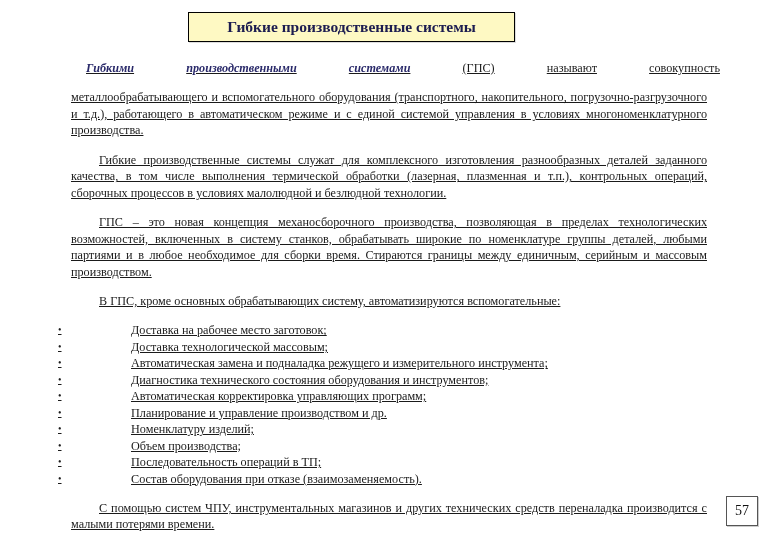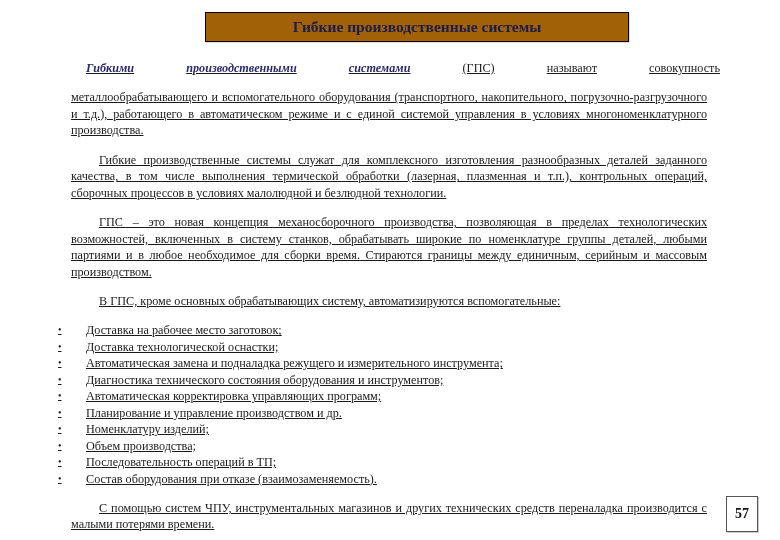--- a/index.html
+++ b/index.html
@@ -2,45 +2,45 @@
 <html><head>
 <meta charset="utf-8">
 <style>
   html, body { margin:0; padding:0; }
   body {
     width:780px; height:540px; background:#ffffff; position:relative; overflow:hidden;
     font-family: "Liberation Serif", "DejaVu Serif", serif;
     color:#1a1a1a;
   }
   .title-box {
-    position:absolute; left:205px; top:12px; width:424px; height:30px;
-    background:#a16207; border:1px solid #000; box-sizing:border-box;
+    position:absolute; left:188px; top:12px; width:327px; height:30px;
+    background:#fef9c3; border:1px solid #000; box-sizing:border-box;
     display:flex; align-items:center; justify-content:center;
     box-shadow: 1px 1px 0 #ddd;
   }
   .title-text {
     font-weight:bold; font-size:15.5px; color:#1c1c50;
   }
   .content {
     position:absolute; left:58px; top:60px; width:662px;
     font-size:12.2px; line-height:16.45px; text-align:justify;text-decoration:underline;
   }
   .p { margin:13px; text-indent:28px; }
   .p.noindent { text-indent:0; }
   .lead-first { display:flex; justify-content:space-between; text-indent:0; padding-left:28px; }
   .lead-first .em { font-style:italic; font-weight:bold; color:#2a2a6a; }
   .bul { display:flex; margin:0; }
   .bul .dot { width:28px; flex:0 0 28px; font-size:10px; line-height:16.45px; }
-  .bul .txt { flex:1; text-align:left; }
+  .bul .txt { flex:1; text-align:left;margin-left:45px; }
   .last-line { text-align-last:left; }
   .page-num {
-    position:absolute; left:726px; top:496px; width:32px; height:36px;
+    position:absolute; left:726px; top:496px; width:32px; height:30px;
     border:1px solid #555; box-sizing:border-box;
     display:flex; align-items:center; justify-content:center;
-    font-weight:bold; font-size:14px; color:#111;
+    font-weight:normal; font-size:14px; color:#111;
     box-shadow: 1px 1px 0 #ccc;
   }
 </style>
 </head>
 <body>
 
 <div class="title-box">
   <span class="title-text">Гибкие производственные системы</span>
 </div>
 
@@ -58,21 +58,21 @@
   <p class="p last-line">ГПС – это новая концепция механосборочного производства, позволяющая в пределах технологических возможностей, включенных в систему станков, обрабатывать широкие по номенклатуре группы деталей, любыми партиями и в любое необходимое для сборки время. Стираются границы между единичным, серийным и массовым производством.</p>
   <p class="p last-line">В ГПС, кроме основных обрабатывающих систему, автоматизируются вспомогательные:</p>
 
   <div>
     <div class="bul">
         <span class="dot">•</span>
         <span class="txt">Доставка на рабочее место заготовок;</span>
       </div>
     <div class="bul">
         <span class="dot">•</span>
-        <span class="txt">Доставка технологической оснастки;</span>
+        <span class="txt">Доставка технологической массовым;</span>
       </div>
     <div class="bul">
         <span class="dot">•</span>
         <span class="txt">Автоматическая замена и подналадка режущего и измерительного инструмента;</span>
       </div>
     <div class="bul">
         <span class="dot">•</span>
         <span class="txt">Диагностика технического состояния оборудования и инструментов;</span>
       </div>
     <div class="bul">

